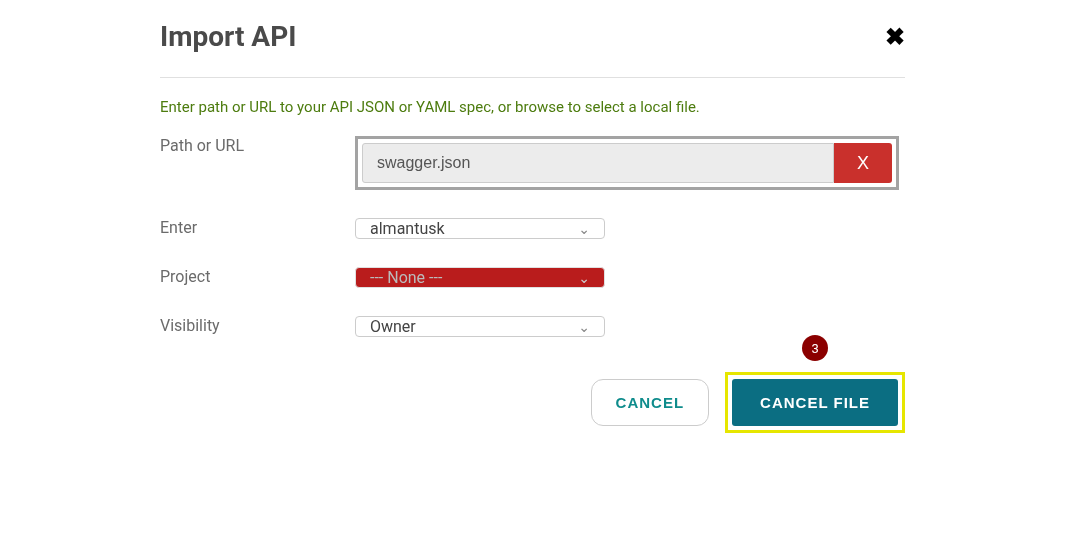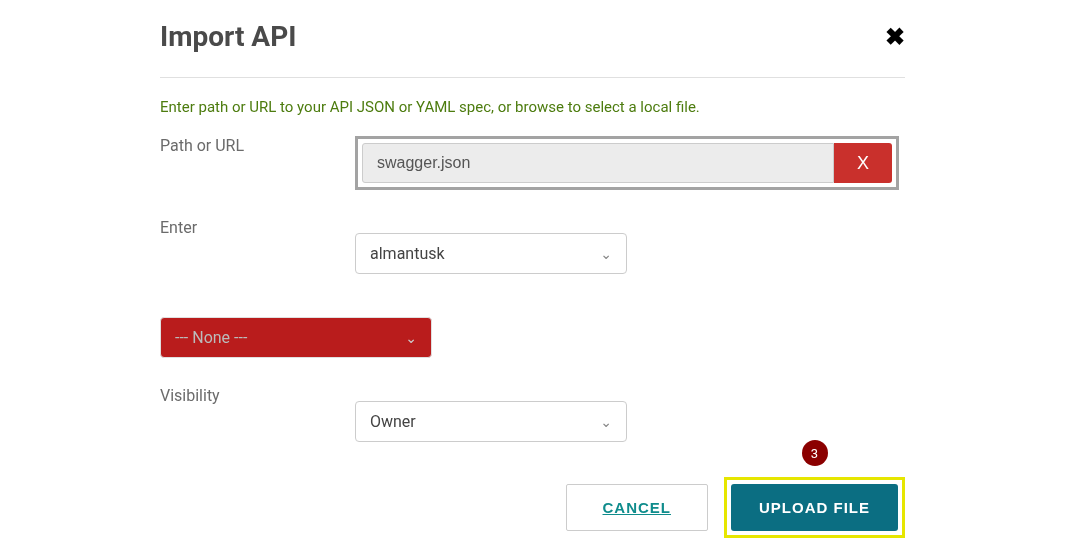--- a/index.html
+++ b/index.html
@@ -77,32 +77,31 @@
       color: #fff;
       border: none;
       border-radius: 0 3px 3px 0;
       font-size: 18px;
       cursor: pointer;
       display: flex;
       align-items: center;
       justify-content: center;
     }
     .select-box {
-      width: 272px;
+      width: 250px;
       border: 1px solid #ccc;
       border-radius: 4px;
-      padding: 10px 14px;
+      padding: 0 14px;
       font-size: 16px;
       color: #444;
       background: #fff;
       display: flex;
       justify-content: space-between;
       align-items: center;
       cursor: pointer;
-      margin-top: 15px;
     }
     .select-box.disabled {
       background: #b91c1c;
       color: #bbb;
       border-color: #e0e0e0;
       cursor: not-allowed;
     }
     .chevron {
       font-size: 14px;
       color: #888;
@@ -118,24 +117,23 @@
       margin-top: 35px;
       position: relative;
     }
     .cancel-btn {
       border: 1px solid #ccc;
       background: #fff;
       color: #0f8c8c;
       font-size: 15px;
       font-weight: 600;
       letter-spacing: 1px;
-      padding: 14px 36px;
-      border-radius: 2px;
-      cursor: pointer;
-      text-decoration: underline;
+      padding: 14px 24px;
+      border-radius: 12px;
+      cursor: pointer;
     }
     .upload-wrapper {
       border: 3px solid #e6e600;
       padding: 4px;
       display: inline-block;
       position: relative;
     }
     .upload-btn {
       background: #0b6e82;
       color: #fff;
@@ -186,34 +184,35 @@
 
   <div class="field-row">
     <div class="field-label">Enter</div>
     <div class="select-box">
       <span>almantusk</span>
       <span class="chevron">⌄</span>
     </div>
   </div>
 
   <div class="field-row">
+    <div class="field-label">Project</div>
     <div class="select-box disabled">
       <span>--- None ---</span>
       <span class="chevron">⌄</span>
     </div>
   </div>
 
   <div class="field-row">
     <div class="field-label">Visibility</div>
     <div class="select-box">
       <span>Owner</span>
       <span class="chevron">⌄</span>
     </div>
   </div>
 
   <div class="action-row">
     <button class="cancel-btn">CANCEL</button>
     <div class="upload-wrapper">
       <div class="badge">3</div>
-      <button class="upload-btn">UPLOAD FILE</button>
+      <button class="upload-btn">CANCEL FILE</button>
     </div>
   </div>
 </div>
 
 </body></html>

